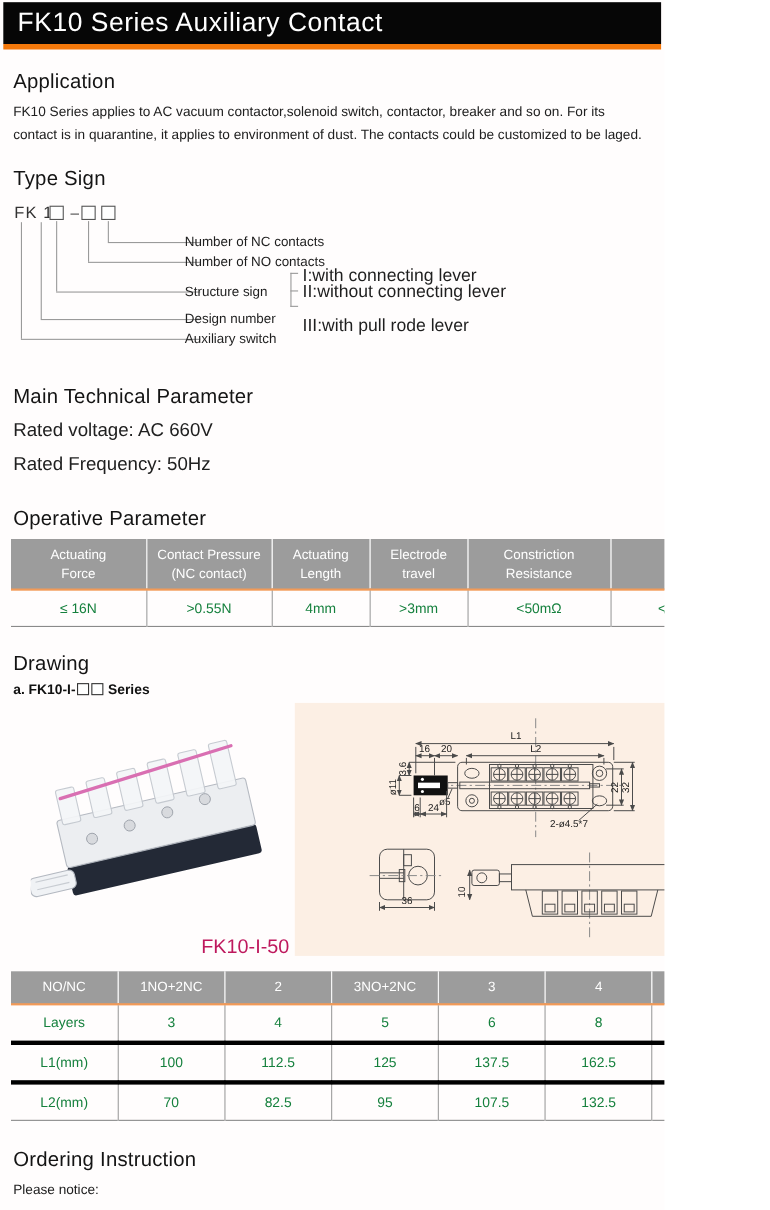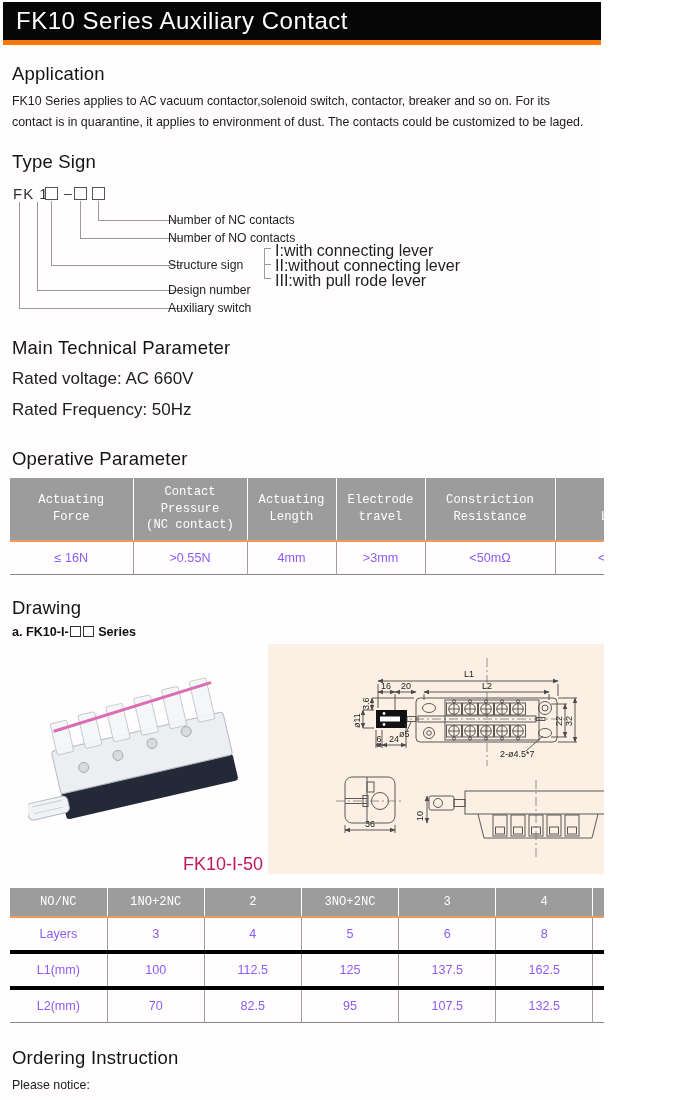--- a/index.html
+++ b/index.html
@@ -22,22 +22,22 @@
   .vline { width:1px; } .hline { height:1px; }
   .ts-label { position:absolute; left:156px; white-space:nowrap; color:#1e1e1e; }
   .ts-opt { position:absolute; left:263px; white-space:nowrap; color:#1e1e1e; font-size:16px; }
 
   .mt-line { margin:3px 12px 0 12px; font-size:17px; line-height:1.65; color:#202020; }
 
   
   table.params { width:680px; margin:8px 10px 0 10px; border-collapse:collapse; table-layout:fixed; }
   table.params th { background:#9c9c9c; color:#fff; font-weight:400; font-size:12.2px; line-height:1.35; padding:6px 2px; border-left:1px solid #fff; }
   table.params th:first-child { border-left:none; }
-  table.params thead tr { border-bottom:2.5px solid #f29a57;font-family:Liberation Mono, monospace; }
-  table.params td { text-align:center; font-size:12.6px; color:#8b5cf6; padding:9px 2px; border-left:1px solid #9e9e9e; }
+  table.params thead tr { border-bottom:2.5px solid #f29a57; }
+  table.params td { text-align:center; font-size:12.6px; color:#15803d; padding:9px 2px; border-left:1px solid #9e9e9e; }
   table.params td:first-child { border-left:none; }
   table.params tbody tr { border-bottom:4px solid #000000; }
   table.params tbody tr:last-child { border-bottom:1.6px solid #8a8a8a; }
   .th-l { display:block; }
 
   .series-label { margin:3px 0 0 12px; font-size:12.6px; font-weight:bold; color:#111; }
   .series-box { display:inline-block; width:11px; height:11px; border:1.6px solid #333; background:#fff; margin:0 1px -1px 1px; }
 
   .drawing-row { position:relative; height:232px; margin-top:5px; }
   .photo-wrap { position:absolute; left:28px; top:30px; width:235px; }
@@ -86,24 +86,24 @@
     <span class="ts-label" style="top:73px">Structure sign</span>
     <span class="ts-label" style="top:98px">Design number</span>
     <span class="ts-label" style="top:116px">Auxiliary switch</span>
 
     <span class="vline" style="left:252px; top:63px; height:31px"></span>
     <span class="hline" style="left:252px; top:63px; width:7px"></span>
     <span class="hline" style="left:252px; top:79px; width:7px"></span>
     <span class="hline" style="left:252px; top:93px; width:7px"></span>
     <span class="ts-opt" style="top:57px">I:with connecting lever</span>
     <span class="ts-opt" style="top:72px">II:without connecting lever</span>
-    <span class="ts-opt" style="top:87px">III:with pull rode lever</span>
+    <span class="ts-opt" style="top:103px">III:with pull rode lever</span>
   </div>
 
-  <h2 class="sec" style="margin-top:12px">Main Technical Parameter</h2>
+  <h2 class="sec" style="margin-top:24px">Main Technical Parameter</h2>
   <p class="mt-line">Rated voltage: AC 660V</p>
   <p class="mt-line">Rated Frequency: 50Hz</p>
 
   <h2 class="sec" style="margin-top:24px">Operative Parameter</h2>
   <table class="params">
     <colgroup>
         <col style="width:123px">
         <col style="width:114px">
         <col style="width:89px">
         <col style="width:89px">

